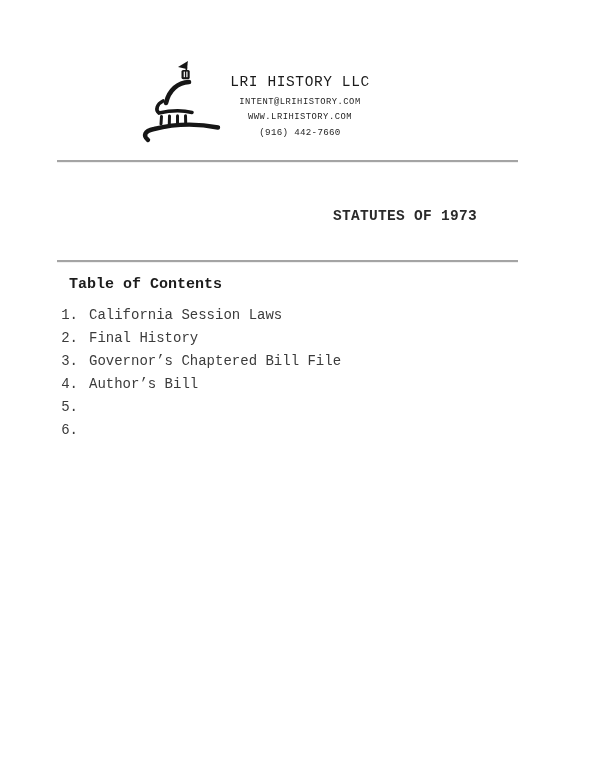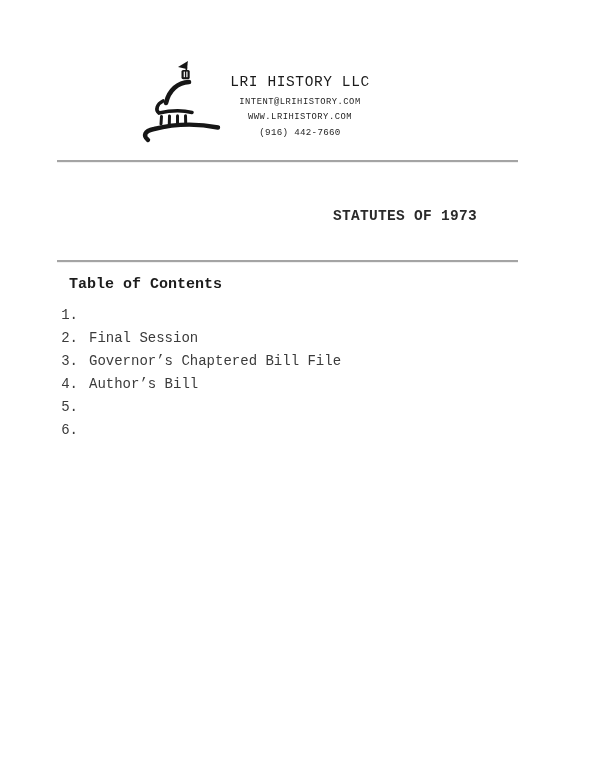--- a/index.html
+++ b/index.html
@@ -76,24 +76,25 @@
     <div>STATUTES OF 1973</div>
   </div>
 
   <div class="rule rule-2"></div>
 
   <div class="toc-title">Table of Contents</div>
 
   <ol class="toc-list">
     <li class="toc-item">
       <span class="toc-num">1.</span>
+      <span class="toc-label">California Session Laws</span>
     </li>
     <li class="toc-item">
       <span class="toc-num">2.</span>
-      <span class="toc-label">Final Session</span>
+      <span class="toc-label">Final History</span>
     </li>
     <li class="toc-item">
       <span class="toc-num">3.</span>
       <span class="toc-label">Governor’s Chaptered Bill File</span>
     </li>
     <li class="toc-item">
       <span class="toc-num">4.</span>
       <span class="toc-label">Author’s Bill</span>
     </li>
     <li class="toc-item">

